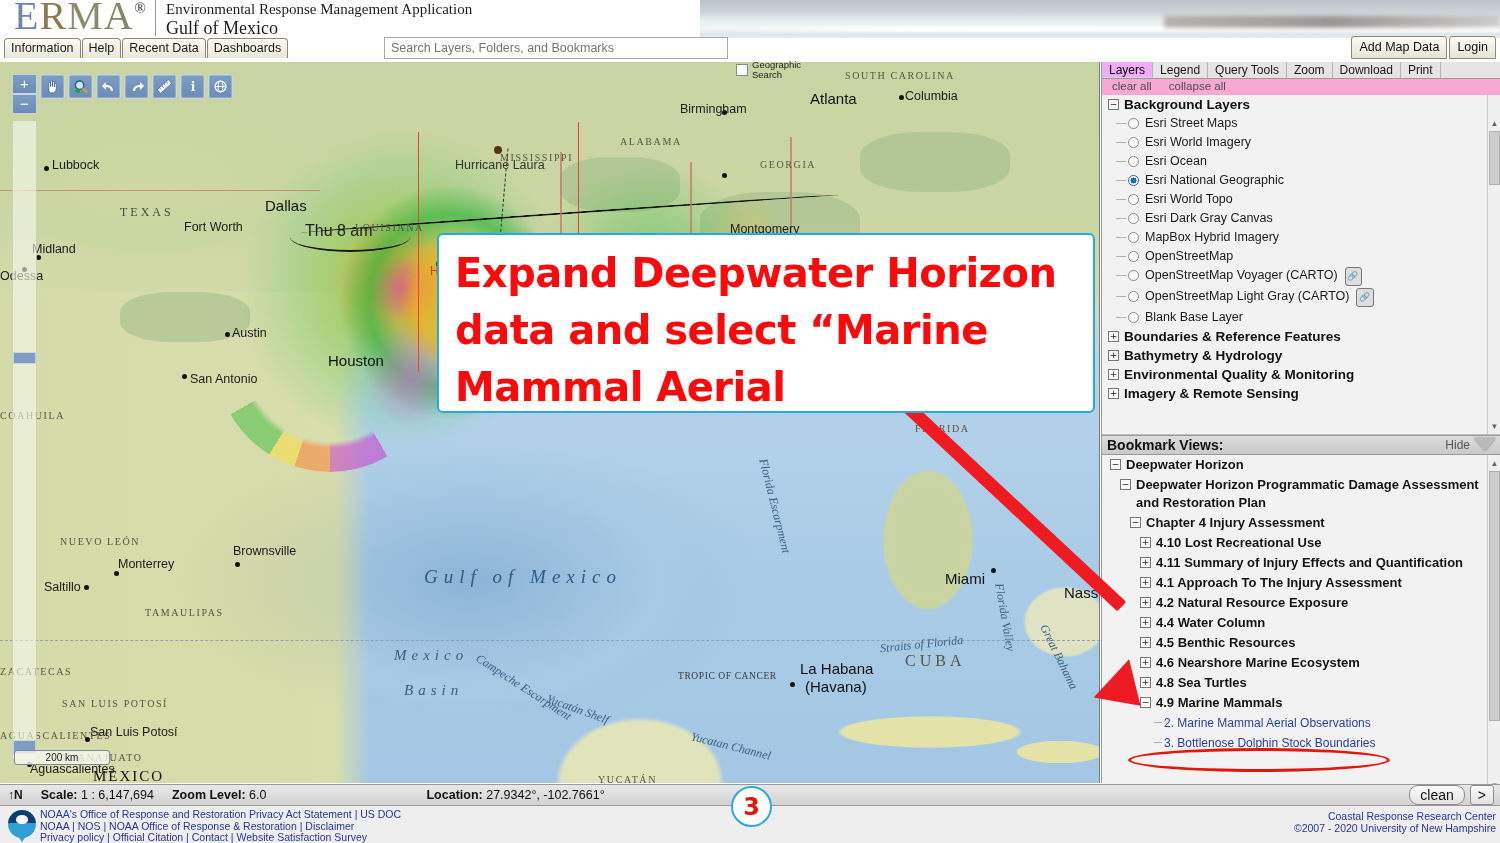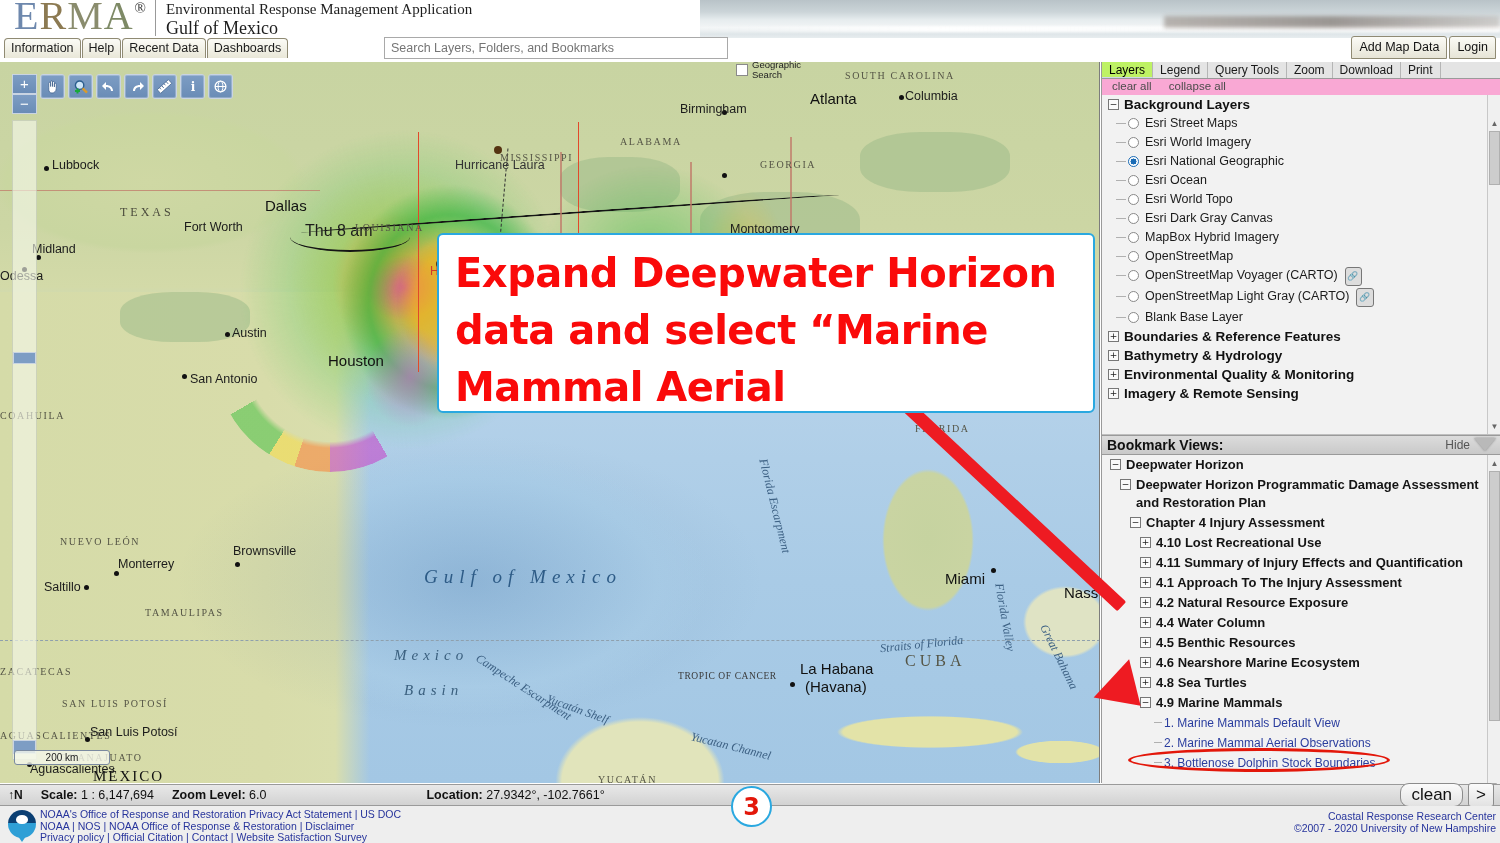--- a/index.html
+++ b/index.html
@@ -275,21 +275,21 @@
     position:absolute; left:1101px; top:62px; width:399px; height:721px;
     background:#f2f2f2; border-left:1px solid #9a9a9a;
     font-size:12.5px; color:#111;
   }
   .rtabs { display:flex; height:17px; background:#e4e4e4; border-bottom:1px solid #9a9a9a; }
   .rtab {
     padding:1px 7px 0 7px; font-size:12px; line-height:15px;
     border-right:1px solid #b5b5b5; cursor:pointer; color:#1a1a1a;
     background:#e4e4e4;
   }
-  .rtab.active { background:#bef264; font-weight:normal; color:#000; border-bottom:1px solid #ccd8e8; }
+  .rtab.active { background:#f0abfc; font-weight:normal; color:#000; border-bottom:1px solid #ccd8e8; }
   .rtools { height:16px; padding:1px 0 0 10px; font-size:11.5px; color:#4c4c4c; background:#f9a8d4;}
   .rtools span { margin-right:14px; cursor:pointer; }
 
   .layer-scroll {
     position:relative; height:340px; overflow:hidden; background:#f2f2f2;
     border-bottom:1px solid #bfbfbf;
   }
   .tree-row { display:flex; align-items:flex-start; padding:1px 0 1px 6px; line-height:17px; }
   .exp {
     width:11px; height:11px; border:1px solid #777; background:#fafafa;
@@ -344,21 +344,21 @@
     background: linear-gradient(180deg,#e8e8e8,#d2d2d2);
     border-top:1px solid #9a9a9a; border-bottom:1px solid #9a9a9a;
     font-size:12.5px; color:#111; display:flex; align-items:center;
   }
   .sb-north { margin-left:8px; font-size:12px; font-weight:bold; }
   .sb-item { margin-left:18px; }
   .sb-item b { font-weight:bold; }
   .sb-right { position:absolute; right:6px; display:flex; gap:5px; align-items:center; }
   .sb-btn {
     background:linear-gradient(180deg,#fbfbfb,#e2e2e2); border:1px solid #8c8c8c;
-    border-radius:9px; font-size:17px; padding:1px 10px; cursor:pointer; color:#111;
+    border-radius:9px; font-size:14px; padding:1px 10px; cursor:pointer; color:#111;
   }
   .sb-btn.sq { border-radius:3px; padding:1px 7px; }
 
   
   .footer {
     position:absolute; left:0; top:806px; width:1500px; height:37px;
     background:#eeeeee;
   }
   .noaa-logo {
     position:absolute; left:8px; top:4px; width:28px; height:30px;
@@ -634,27 +634,27 @@
         <div class="radio"></div>
         <div class="lyr-name">Esri Street Maps</div>
       </div>
       <div class="tree-row" style="padding-left:14px">
         <div class="tick"></div>
         <div class="radio"></div>
         <div class="lyr-name">Esri World Imagery</div>
       </div>
       <div class="tree-row" style="padding-left:14px">
         <div class="tick"></div>
+        <div class="radio"></div>
+        <div class="lyr-name">Esri Ocean</div>
+      </div>
+      <div class="tree-row" style="padding-left:14px">
+        <div class="tick"></div>
         <div class="radio on"></div>
         <div class="lyr-name">Esri National Geographic</div>
-      </div>
-      <div class="tree-row" style="padding-left:14px">
-        <div class="tick"></div>
-        <div class="radio"></div>
-        <div class="lyr-name">Esri Ocean</div>
       </div>
       <div class="tree-row" style="padding-left:14px">
         <div class="tick"></div>
         <div class="radio"></div>
         <div class="lyr-name">Esri World Topo</div>
       </div>
       <div class="tree-row" style="padding-left:14px">
         <div class="tick"></div>
         <div class="radio"></div>
         <div class="lyr-name">Esri Dark Gray Canvas</div>
@@ -758,24 +758,20 @@
         <div class="exp">+</div>
         <div class="bm-lbl">4.6 Nearshore Marine Ecosystem</div>
       </div>
       <div class="bm-row" style="padding-left:38px">
         <div class="exp">+</div>
         <div class="bm-lbl">4.8 Sea Turtles</div>
       </div>
       <div class="bm-row" style="padding-left:38px">
         <div class="exp">−</div>
         <div class="bm-lbl">4.9 Marine Mammals</div>
-      </div>
-      <div class="bm-row" style="padding-left:52px">
-        <div class="tick" style="margin-top:8px;width:8px;flex:0 0 8px;"></div>
-        <div class="bm-link">1. Marine Mammals Default View</div>
       </div>
       <div class="bm-row" style="padding-left:52px">
         <div class="tick" style="margin-top:8px;width:8px;flex:0 0 8px;"></div>
         <div class="bm-link sel">2. Marine Mammal Aerial Observations</div>
       </div>
       <div class="bm-row" style="padding-left:52px">
         <div class="tick" style="margin-top:8px;width:8px;flex:0 0 8px;"></div>
         <div class="bm-link">3. Bottlenose Dolphin Stock Boundaries</div>
       </div>
 

